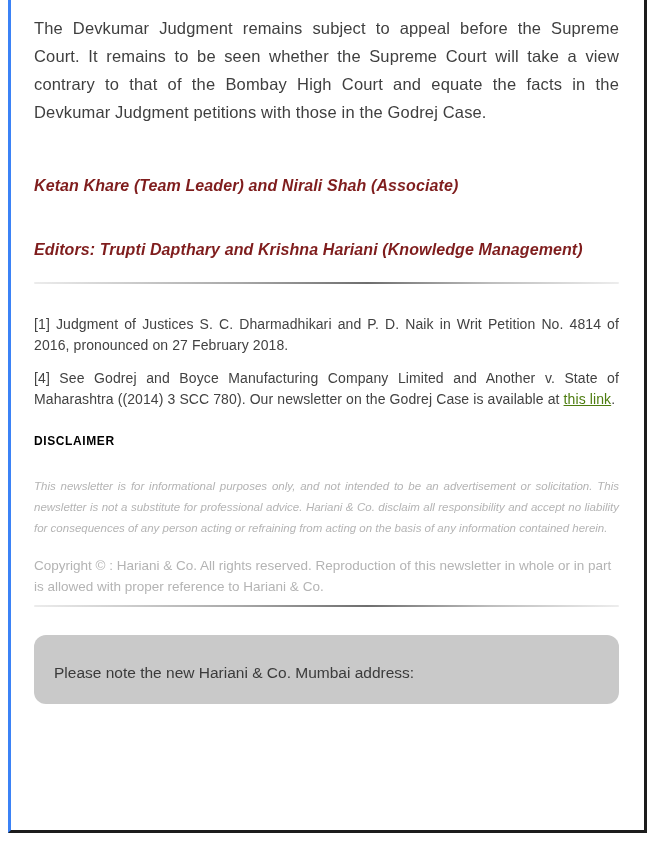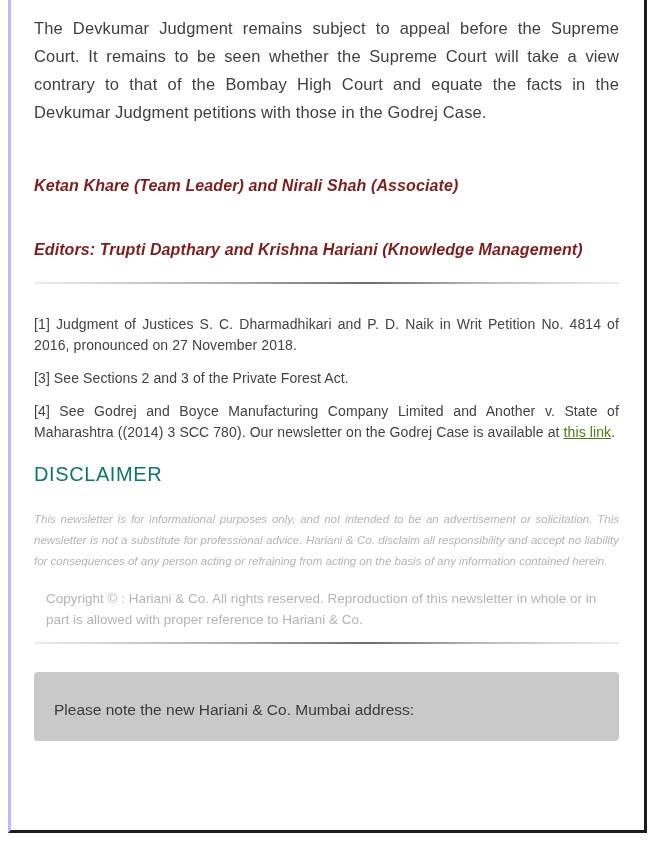--- a/index.html
+++ b/index.html
@@ -6,21 +6,21 @@
   html, body {
     margin: 0; padding: 0;
     width: 651px; height: 845px;
     background: #ffffff;
     font-family: "Liberation Sans", sans-serif;
   }
   .frame {
     margin-left: 8px;
     margin-right: 4px;
     height: 833px;
-    border-left: 3px solid #c4b5fd;
+    border-left: 3px solid #3b82f6;
     border-right: 3px solid #1c1c1c;
     border-bottom: 3px solid #1c1c1c;
     background: #ffffff;
     overflow: hidden;
   }
   .content {
     padding: 14px 25px 0 23px;
   }
   .lead {
     margin: 0;
@@ -57,45 +57,45 @@
     letter-spacing: 0.1px;
   }
   .footnote + .footnote { margin-top: 12px; }
   .link {
     color: #4d7c0f;
     text-decoration: underline;
     cursor: pointer;
   }
   .disclaimer-heading {
     margin: 22px 0 0 0;
-    font-size: 20px;
+    font-size: 12px;
     line-height: 18px;
-    font-weight: 400;
-    color: #0f766e;
+    font-weight: 700;
+    color: #000000;
     letter-spacing: 0.6px;
   }
   .disclaimer-body {
     margin: 26px 0 16px 0;
     font-size: 11.5px;
     line-height: 21px;
     color: #b4b4b4;
     text-align: justify;
     font-style: italic;
   }
   .copyright {
-    margin: 12px;
+    margin: 0;
     font-size: 13.5px;
     line-height: 21px;
     color: #b4b4b4;
   }
   .divider-bottom { margin-top: 8px; }
   .address-box {
     margin-top: 28px;
     background: #c9c9c9;
-    border-radius: 4px;
+    border-radius: 12px;
     padding: 24px 20px 17px 20px;
   }
   .address-box p {
     margin: 0;
     font-size: 15.5px;
     line-height: 28px;
     color: #3b3b3b;
   }
 </style>
 </head>
@@ -106,22 +106,21 @@
 
     <p class="lead">The Devkumar Judgment remains subject to appeal before the Supreme Court. It remains to be seen whether the Supreme Court will take a view contrary to that of the Bombay High Court and equate the facts in the Devkumar Judgment petitions with those in the Godrej Case.</p>
 
     <p class="byline authors">Ketan Khare (Team Leader) and Nirali Shah (Associate)</p>
 
     <p class="byline editors">Editors: Trupti Dapthary and Krishna Hariani (Knowledge Management)</p>
 
     <div class="divider"></div>
 
     <div class="footnotes">
-      <p class="footnote">[1] Judgment of Justices S. C. Dharmadhikari and P. D. Naik in Writ Petition No. 4814 of 2016, pronounced on 27 November 2018.</p>
-      <p class="footnote">[3] See Sections 2 and 3 of the Private Forest Act.</p>
+      <p class="footnote">[1] Judgment of Justices S. C. Dharmadhikari and P. D. Naik in Writ Petition No. 4814 of 2016, pronounced on 27 February 2018.</p>
       <p class="footnote"><span>[4] See Godrej and Boyce Manufacturing Company Limited and Another v. State of Maharashtra ((2014) 3 SCC 780). Our newsletter on the Godrej Case is available at </span><a href="#" class="link">this link</a><span>.</span></p>
     </div>
 
     <h3 class="disclaimer-heading">DISCLAIMER</h3>
 
     <p class="disclaimer-body">This newsletter is for informational purposes only, and not intended to be an advertisement or solicitation. This newsletter is not a substitute for professional advice. Hariani &amp; Co. disclaim all responsibility and accept no liability for consequences of any person acting or refraining from acting on the basis of any information contained herein.</p>
 
     <p class="copyright">Copyright © : Hariani &amp; Co. All rights reserved. Reproduction of this newsletter in whole or in part is allowed with proper reference to Hariani &amp; Co.</p>
 
     <div class="divider divider-bottom"></div>

